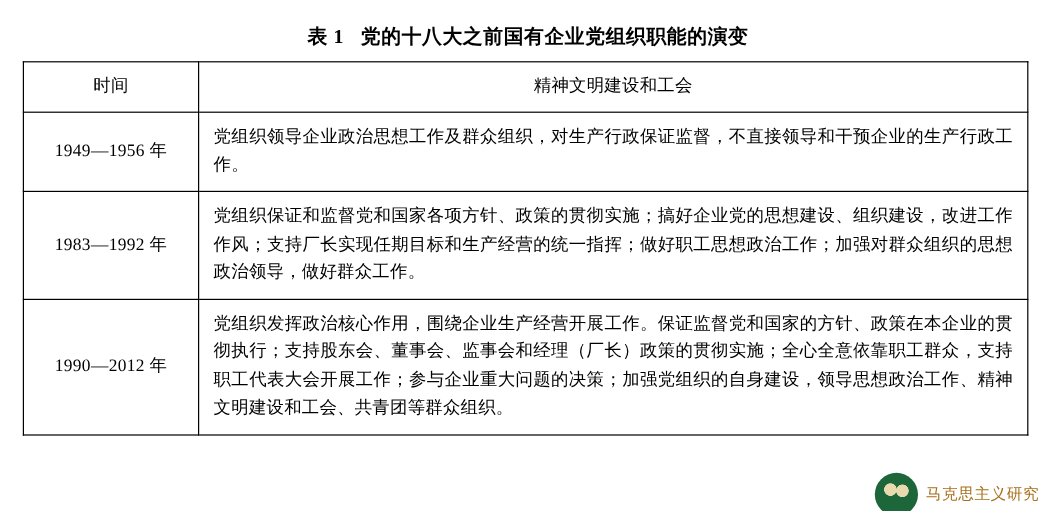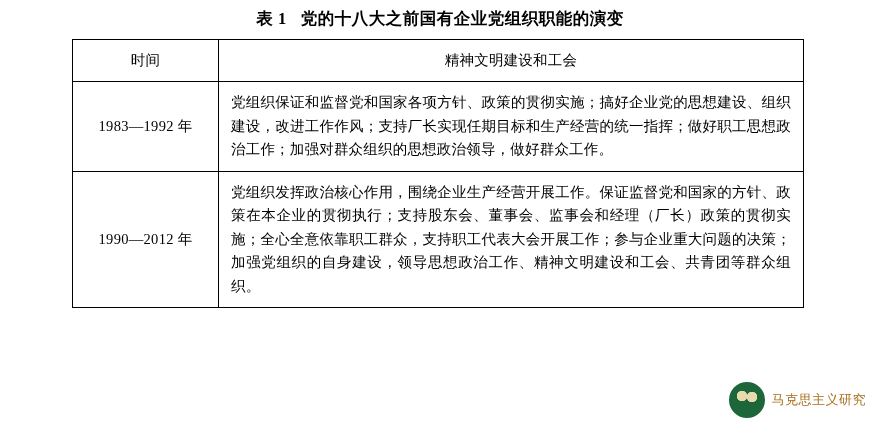--- a/index.html
+++ b/index.html
@@ -21,27 +21,28 @@
     position: relative;
     box-sizing: border-box;
   }
   .table-caption {
     text-align: center;
     font-size: 16.5px;
     font-weight: bold;
     letter-spacing: 0.5px;
     padding: 8px 0 9px 4px;
     font-family: "Liberation Serif", "DejaVu Serif", serif;
+    margin-top: 12px;
   }
   .table-caption .cap-num {
     margin-right: 14px;
   }
   table.main {
     border-collapse: collapse;
-    width: 732px;
+    width: 838px;
     margin: 0 auto;
     table-layout: fixed;
   }
   table.main td, table.main th {
     border: 1px solid #000000;
     vertical-align: middle;
     font-size: 14.5px;
     line-height: 1.62;
     font-weight: normal;
     font-family: "Liberation Serif", "DejaVu Serif", serif;
@@ -115,20 +116,24 @@
 
   <table class="main">
     <thead>
       <tr>
         <td class="col-time header-cell">时间</td>
         <td class="col-func header-cell">精神文明建设和工会</td>
       </tr>
     </thead>
     <tbody>
       <tr>
+        <td class="col-time">1949—1956 年</td>
+        <td class="col-func">党组织领导企业政治思想工作及群众组织，对生产行政保证监督，不直接领导和干预企业的生产行政工作。</td>
+      </tr>
+      <tr>
         <td class="col-time">1983—1992 年</td>
         <td class="col-func">党组织保证和监督党和国家各项方针、政策的贯彻实施；搞好企业党的思想建设、组织建设，改进工作作风；支持厂长实现任期目标和生产经营的统一指挥；做好职工思想政治工作；加强对群众组织的思想政治领导，做好群众工作。</td>
       </tr>
       <tr>
         <td class="col-time">1990—2012 年</td>
         <td class="col-func">党组织发挥政治核心作用，围绕企业生产经营开展工作。保证监督党和国家的方针、政策在本企业的贯彻执行；支持股东会、董事会、监事会和经理（厂长）政策的贯彻实施；全心全意依靠职工群众，支持职工代表大会开展工作；参与企业重大问题的决策；加强党组织的自身建设，领导思想政治工作、精神文明建设和工会、共青团等群众组织。</td>
       </tr>
     </tbody>
   </table>
 

